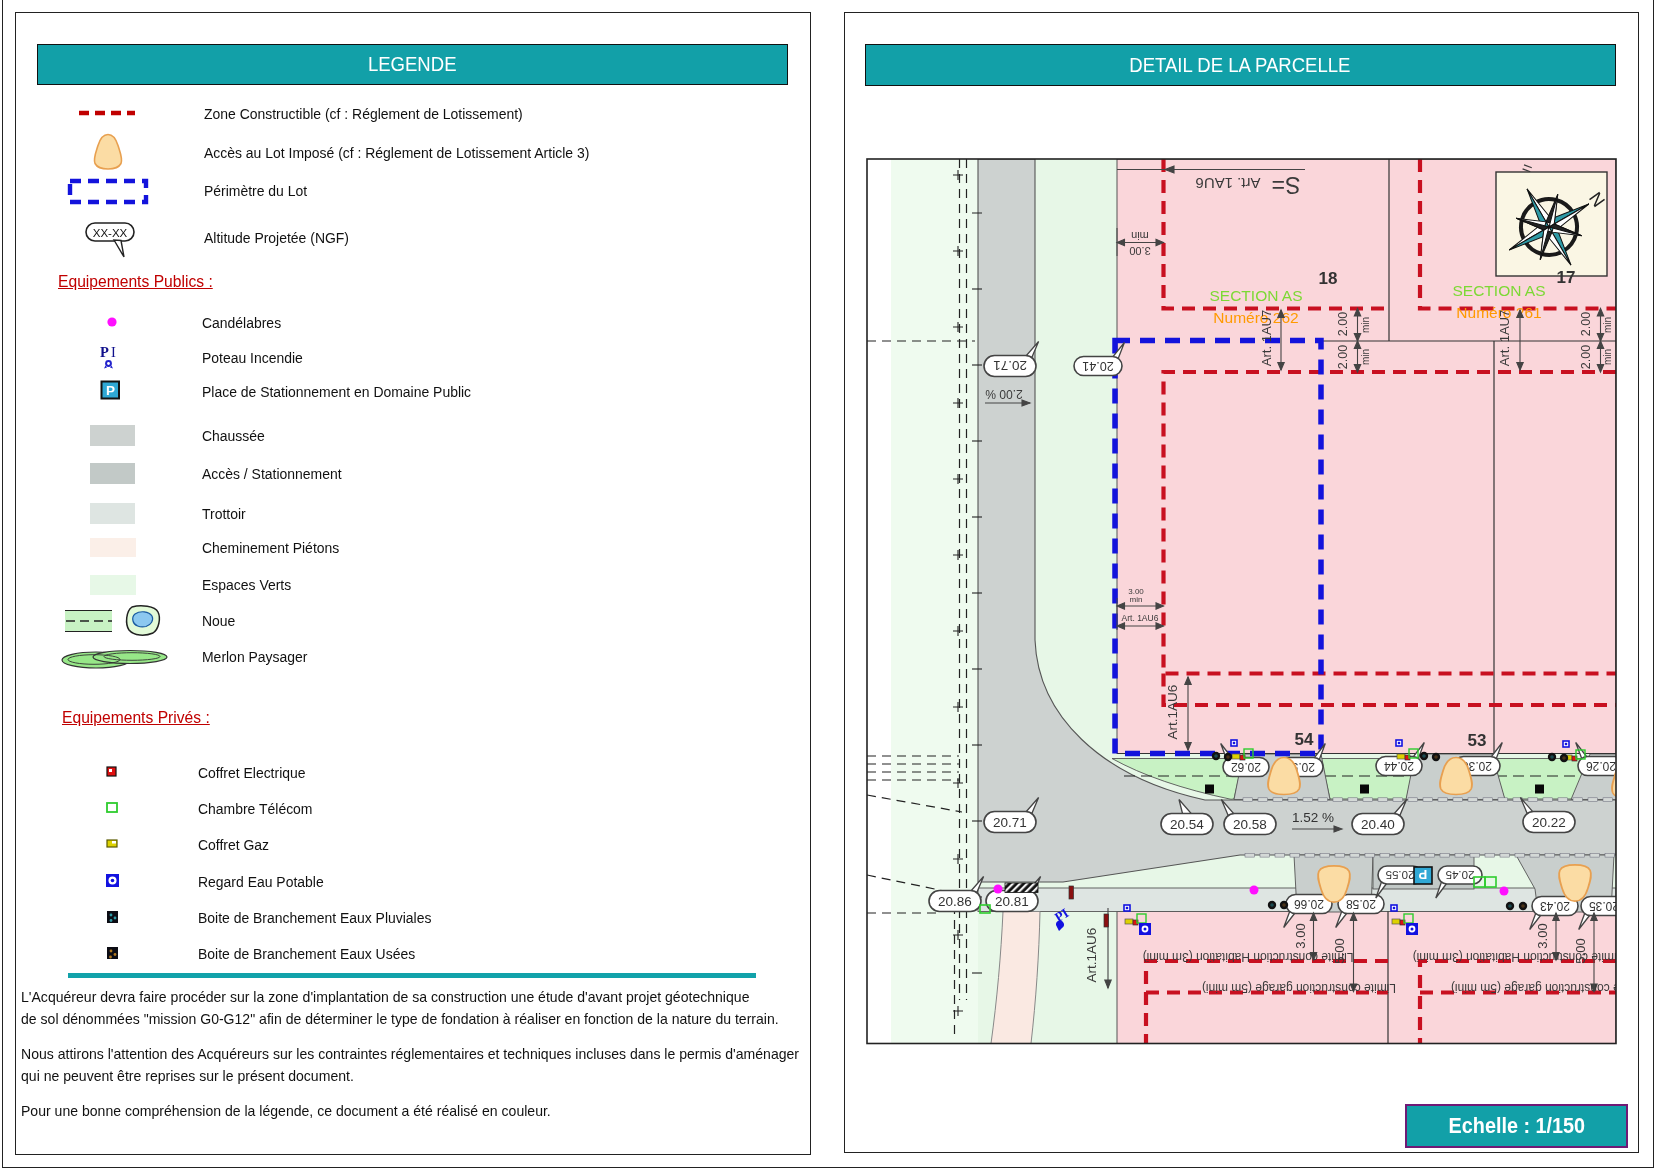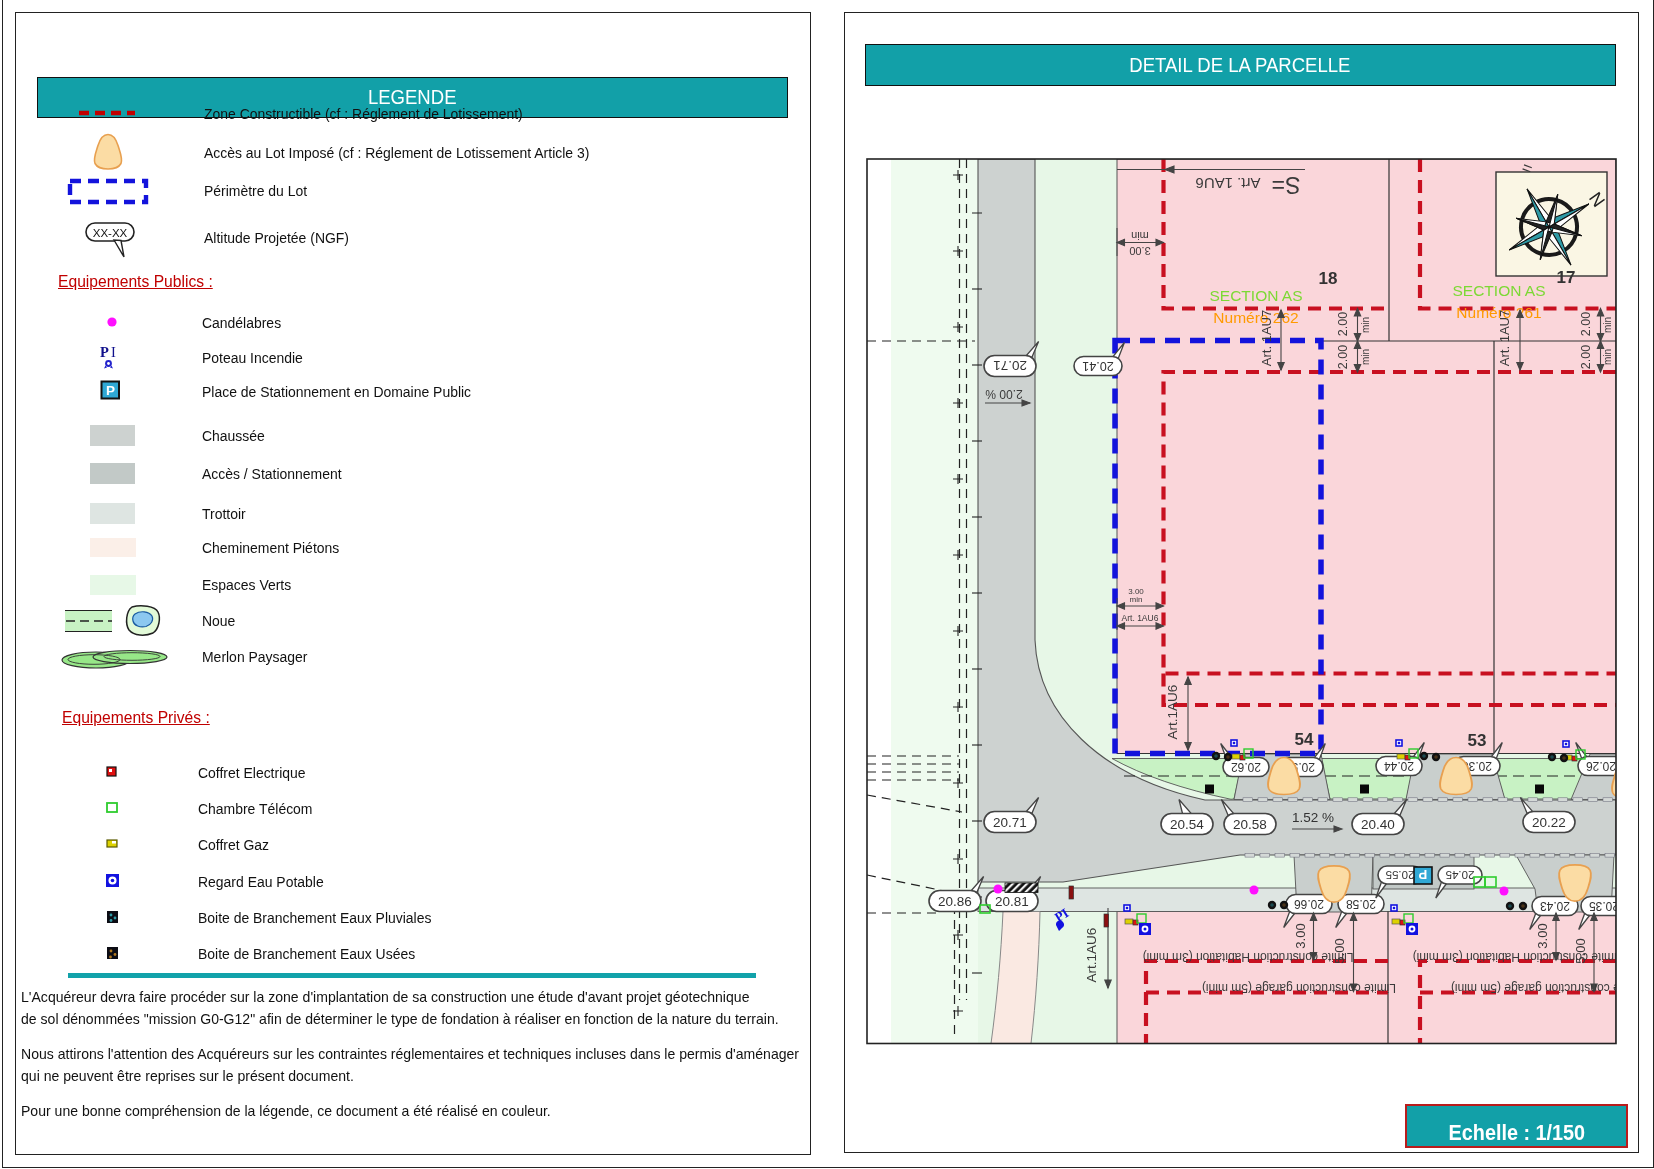--- a/index.html
+++ b/index.html
@@ -13,21 +13,21 @@
 .sec{font-size:17px;color:#C00000;text-decoration:underline;white-space:nowrap;transform:scaleX(0.92);transform-origin:0 50%;}
 .par{font-size:15px;color:#111;line-height:21.5px;white-space:nowrap;transform:scaleX(0.937);transform-origin:0 0;}
 </style>
 </head>
 <body>
 
 <div class="abs" style="left:1.5px;top:-2px;width:1650px;height:1168px;border:1.8px solid #222;"></div>
 
 <div class="abs" style="left:14.5px;top:11.5px;width:794px;height:1141px;border:1.6px solid #222;background:#fff;"></div>
 
-<div class="abs hdr" style="left:37px;top:43.5px;width:749px;height:39px;margin-top:33px;">
+<div class="abs hdr" style="left:37px;top:43.5px;width:749px;height:39px;">
     <span>LEGENDE</span>
   </div>
 
 <svg class="abs" style="left:78px;top:108px;" width="60" height="10">
     <line x1="1" y1="5" x2="57" y2="5" stroke="#C00000" stroke-width="4.6" stroke-dasharray="10 6"></line>
   </svg>
 
 <div class="abs itm" style="left:204px;top:105px;">Zone Constructible (cf : Réglement de Lotissement)</div>
 
 <svg class="abs" style="left:88px;top:132px;" width="40" height="40">
@@ -779,15 +779,15 @@
 </g>
 <text transform="translate(1592 203) rotate(55)" font-size="18" text-anchor="middle" fill="#222">N</text>
 </g>
 
 <text x="1566" y="283" font-size="17" text-anchor="middle" fill="#333" font-weight="bold">17</text>
 </g>
 
 <rect x="867" y="159" width="749" height="884.5" fill="none" stroke="#222" stroke-width="1.6"></rect>
 </svg>
 
-<div class="abs" style="left:1405px;top:1104px;width:219px;height:40px;background:#12A0A8;border:2px solid #b91c1c;color:#fff;font-size:22px;font-weight:bold;display:flex;align-items:flex-end;justify-content:center;">
+<div class="abs" style="left:1405px;top:1104px;width:219px;height:40px;background:#12A0A8;border:2px solid #701a75;color:#fff;font-size:22px;font-weight:bold;display:flex;align-items:center;justify-content:center;">
     <span style="transform:scaleX(0.9);">Echelle : 1/150</span>
   </div>
 
 </body></html>

